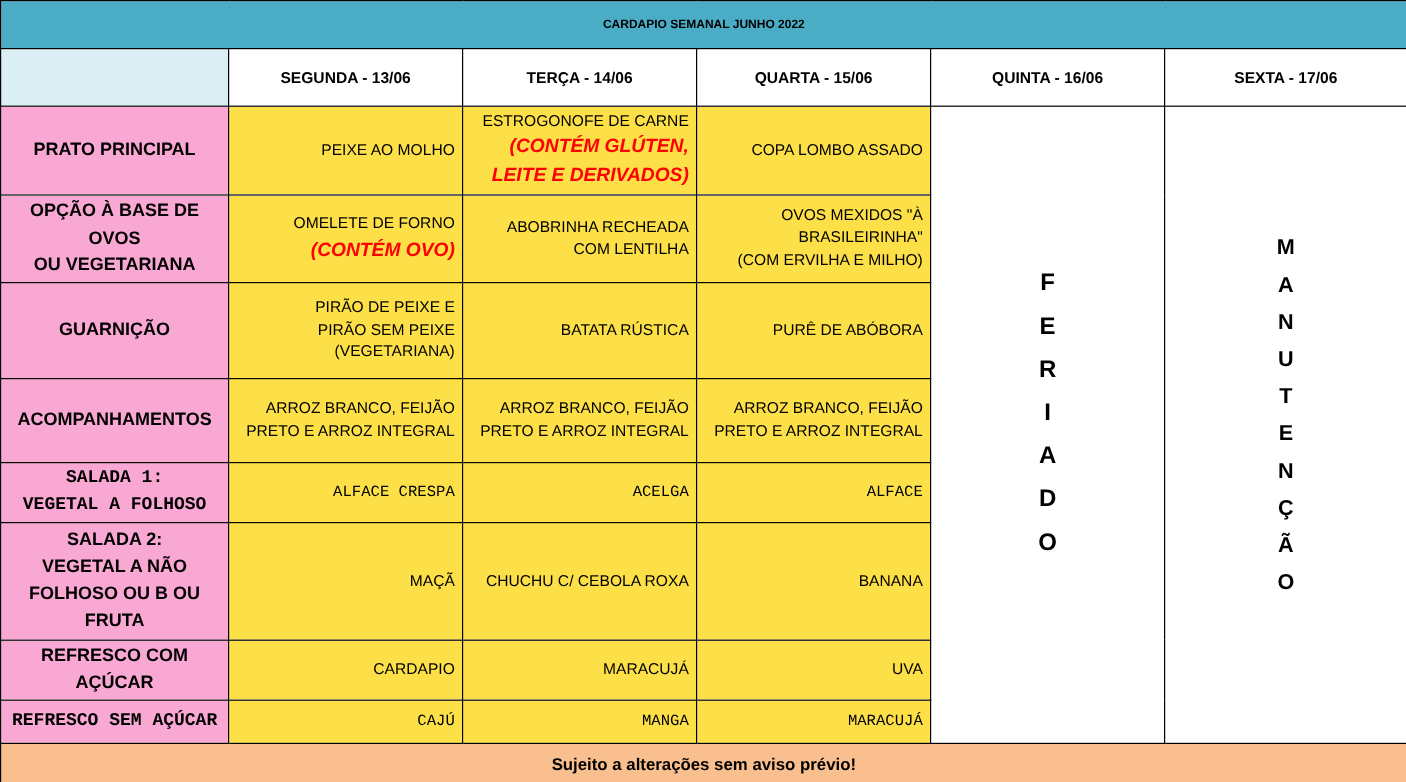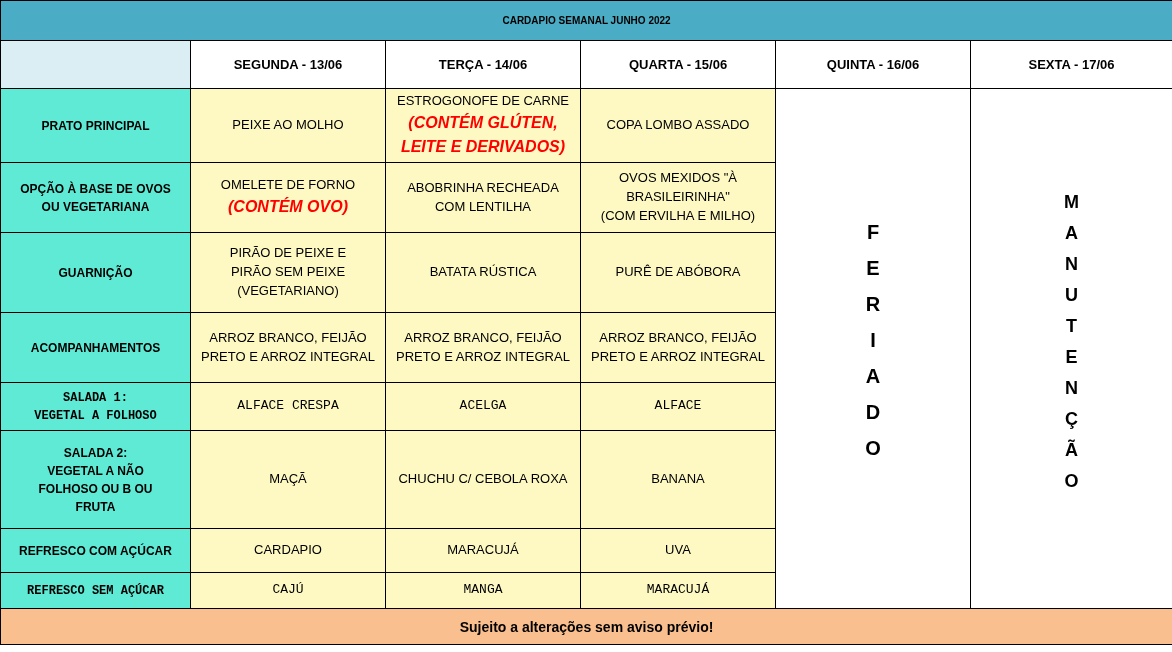--- a/index.html
+++ b/index.html
@@ -42,30 +42,31 @@
 
   .day-header {
     background: #ffffff;
     font-weight: bold;
     font-size: 13px;
   }
 
   .corner { background: #DAEEF3; }
 
   .row-label {
-    background: #5eead4;
-    font-weight: bold;
-    font-size: 12px;
+    background: #f9a8d4;
+    font-weight: bold;
+    font-size: 15px;
     white-space: pre-line;
     line-height: 1.5;
   }
 
   .cell {
-    background: #fef9c3;
+    background: #fde047;
     font-size: 13px;
+    text-align: right;
   }
 
   .txt {
     white-space: pre-line;
     line-height: 1.45;
   }
 
   .note {
     color: #FF0000;
     font-weight: bold;
@@ -165,21 +166,21 @@
 (COM ERVILHA E MILHO)</div>
 
       </td>
     </tr>
 
     <tr class="r2">
       <td class="row-label">GUARNIÇÃO</td>
       <td class="cell">
         <div class="txt">PIRÃO DE PEIXE E
 PIRÃO SEM PEIXE
-(VEGETARIANO)</div>
+(VEGETARIANA)</div>
 
       </td>
       <td class="cell">
         <div class="txt">BATATA RÚSTICA</div>
 
       </td>
       <td class="cell">
         <div class="txt">PURÊ DE ABÓBORA</div>
 
       </td>

